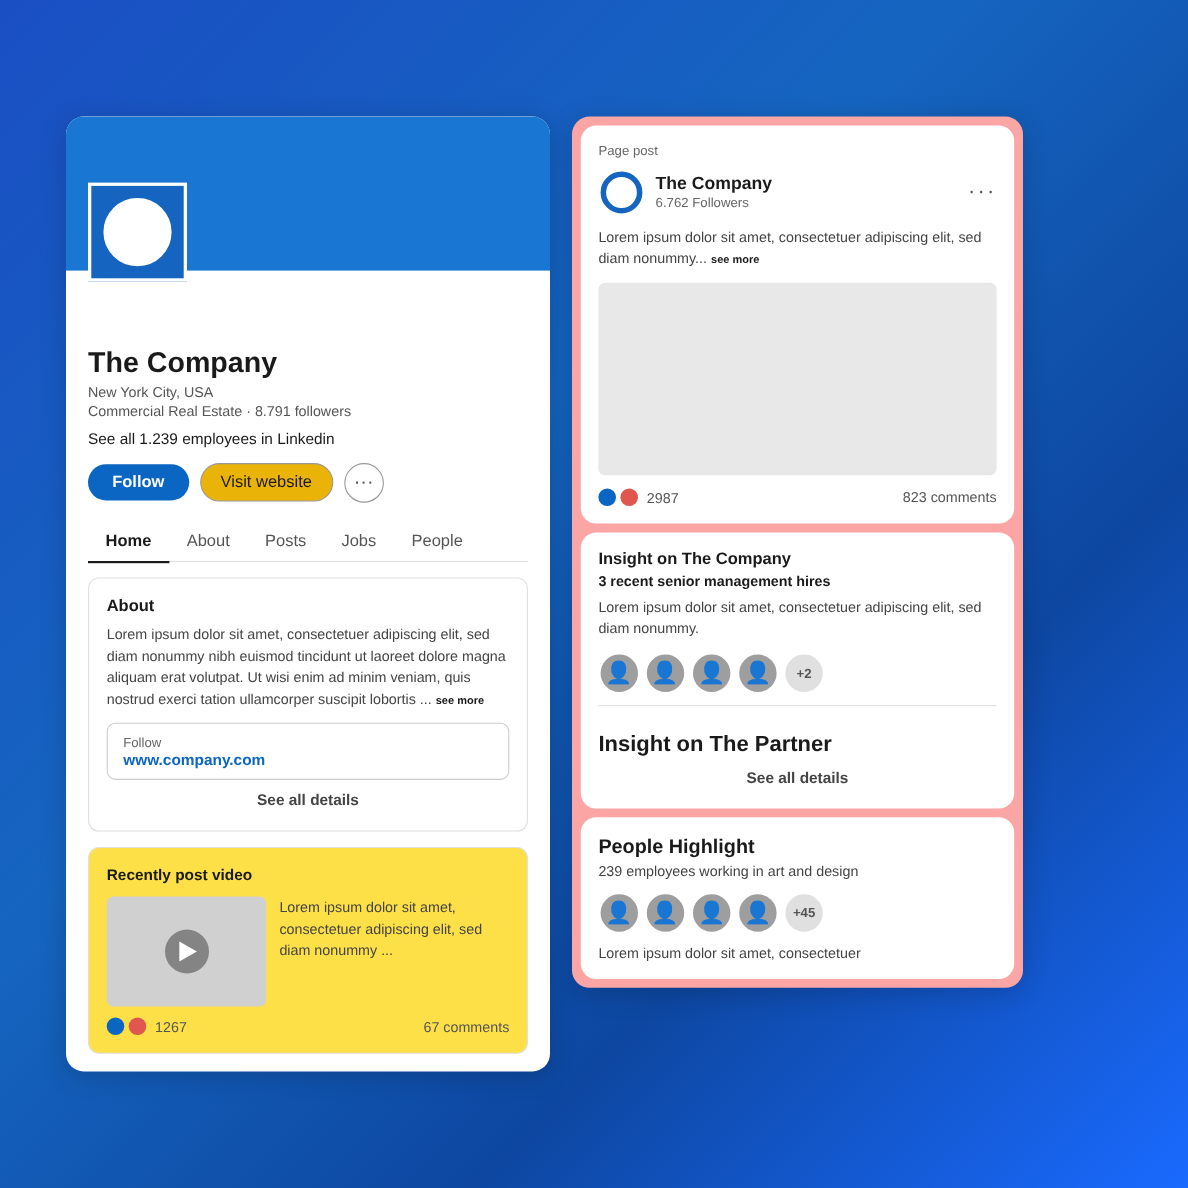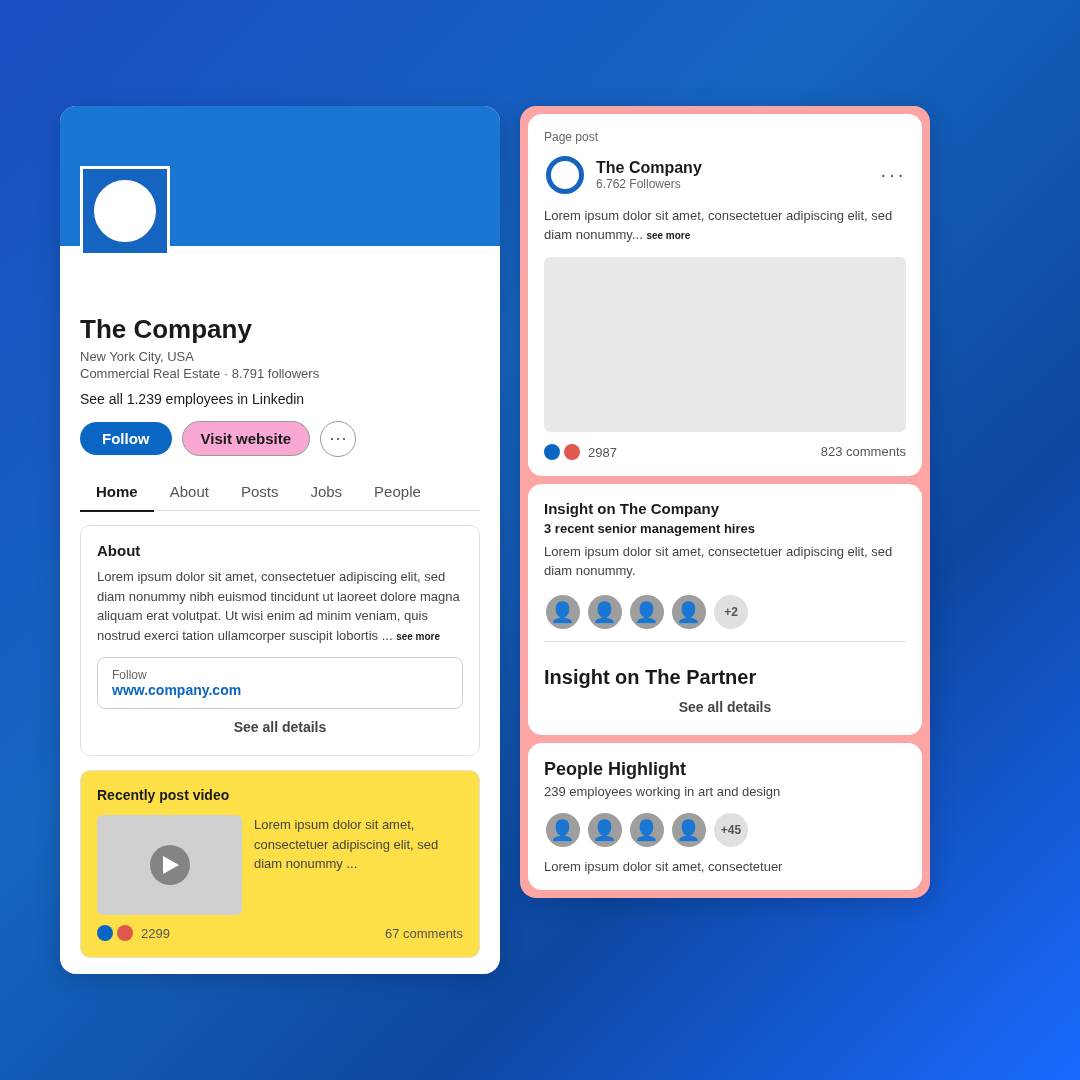--- a/index.html
+++ b/index.html
@@ -91,27 +91,27 @@
       background: #0a66c2;
       color: #fff;
       border: none;
       border-radius: 20px;
       padding: 8px 22px;
       font-size: 15px;
       font-weight: 600;
       cursor: pointer;
     }
     .btn-visit {
-      background: #f9a8d4;
+      background: #eab308;
       color: #1a1a1a;
       border: 1.5px solid #999;
       border-radius: 20px;
       padding: 8px 18px;
       font-size: 15px;
-      font-weight: 700;
+      font-weight: 400;
       cursor: pointer;
     }
     .btn-more {
       background: #fff;
       border: 1.5px solid #999;
       border-radius: 50%;
       width: 36px;
       height: 36px;
       display: flex;
       align-items: center;
@@ -477,21 +477,21 @@
             <div class="play-btn">
               <div class="play-triangle"></div>
             </div>
           </div>
           <div class="video-desc">Lorem ipsum dolor sit amet, consectetuer adipiscing elit, sed diam nonummy ...</div>
         </div>
         <div class="engagement-row">
           <div class="reaction-dots">
             <div class="dot-blue"></div>
             <div class="dot-red"></div>
-            <span class="engagement-count">2299</span>
+            <span class="engagement-count">1267</span>
           </div>
           <span class="comments-count">67 comments</span>
         </div>
       </div>
     </div>
   </div>
 
   <div class="right-card">
 
     <div class="right-section">

